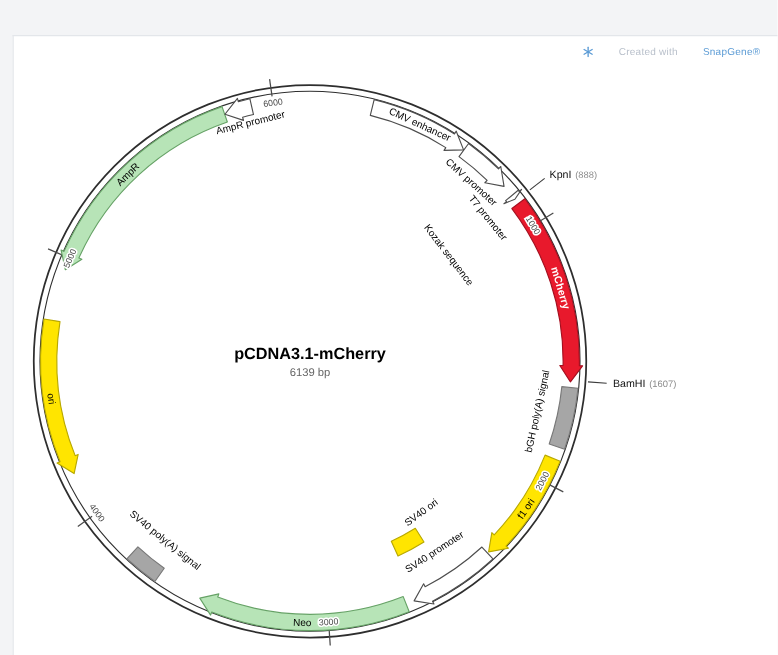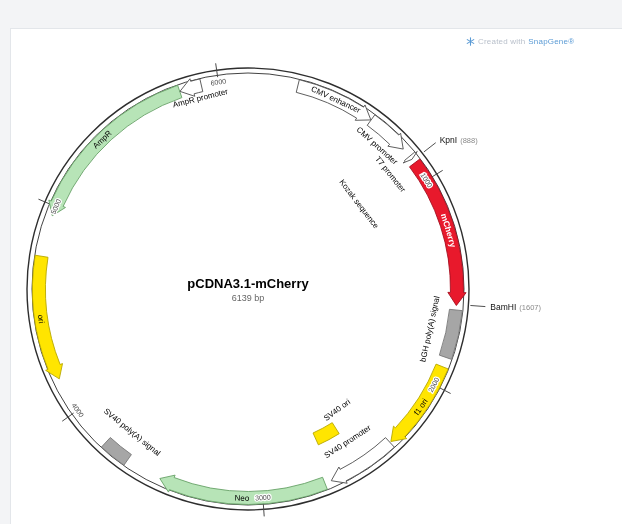--- a/index.html
+++ b/index.html
@@ -10,21 +10,21 @@
   }
   .canvas{
     position:absolute;left:10px;top:28px;right:0;bottom:0;
     background:#ffffff;
     border-left:1px solid #e3e6ea;border-top:1px solid #e3e6ea;
   }
   #plasmid-svg{position:absolute;left:0;top:0;}
   #plasmid-svg text{font-family:"Liberation Sans","DejaVu Sans",sans-serif;}
   .watermark{
     position:absolute;top:37px;left:466px;
-    display:flex;align-items:center;gap:3px;
+    display:flex;align-items:center;gap:20px;
     font-size:8px;letter-spacing:.2px;cursor:pointer;user-select:none;
   }
   .wm-icon{width:9px;height:9px;display:block;}
   .wm-muted{color:#b9c0cb;}
   .wm-brand{color:#5b9bd5;text-align:right;}
 </style>
 </head>
 <body>
 
 <div class="canvas"></div>

